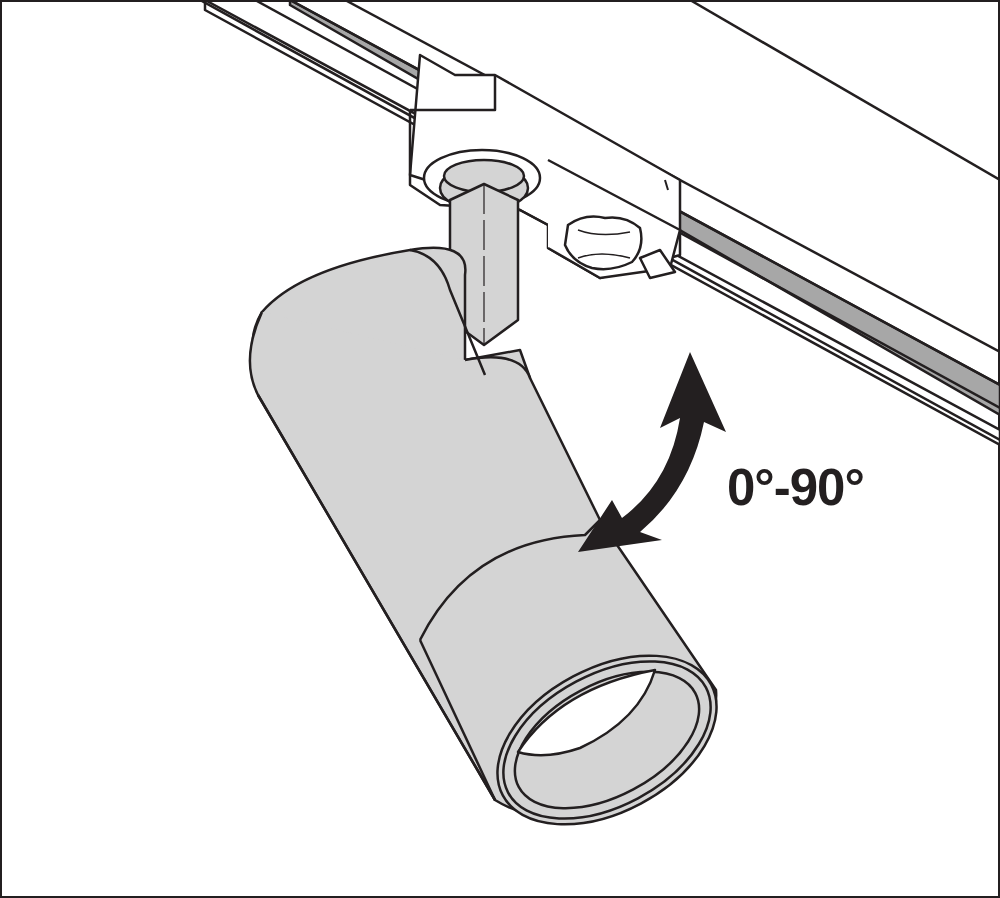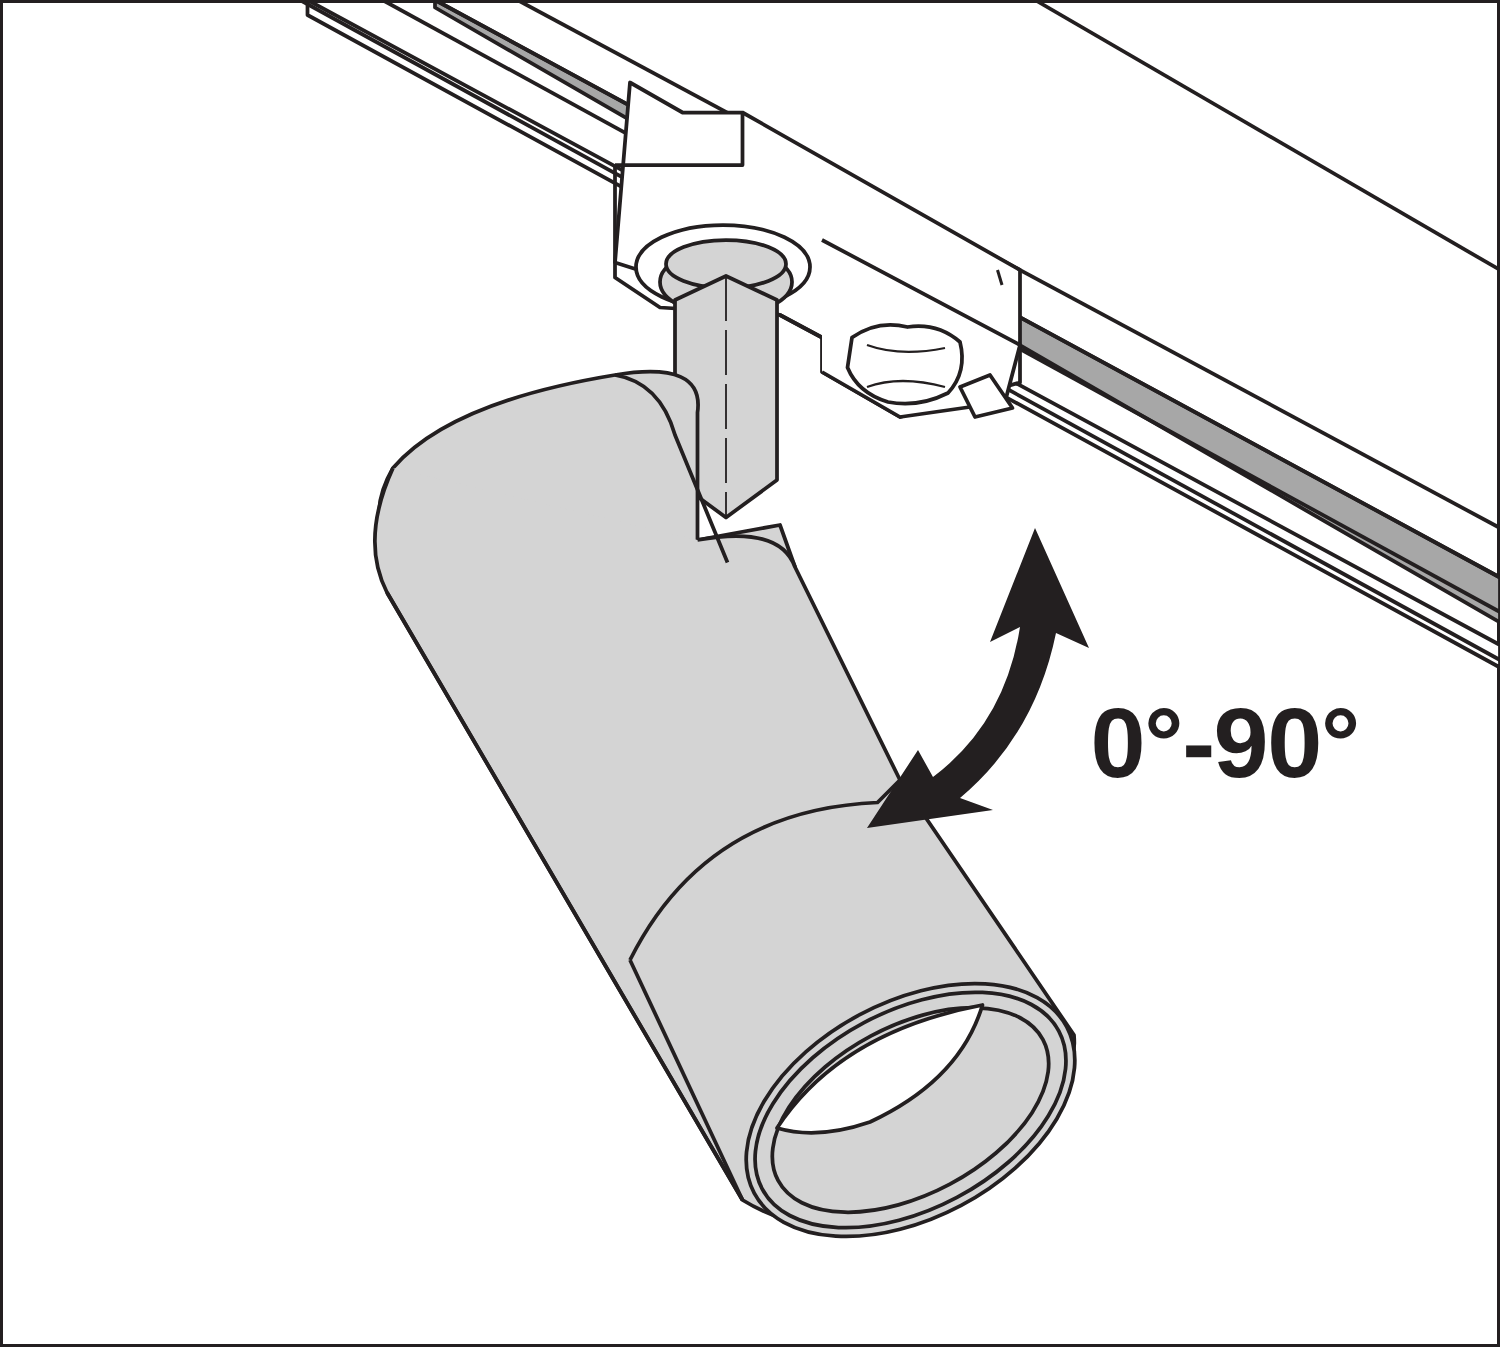--- a/index.html
+++ b/index.html
@@ -1,19 +1,19 @@
 <!DOCTYPE html>
 <html><head>
 <meta charset="utf-8">
 <style>
   html, body { margin: 0; padding: 0; background: #ffffff; }
   body { width: 1000px; height: 898px; position: relative; overflow: hidden; }
   .frame { position: absolute; left: 0; top: 0; width: 1000px; height: 898px; box-sizing: border-box; border: 2px solid #231f20; }
   svg.art { position: absolute; left: 0; top: 0; }
-  .label { position: absolute; left: 727px; top: 462px; font-family: "Liberation Sans", sans-serif; font-weight: bold; font-size: 66px; color: #231f20; letter-spacing: -1px; line-height: 1; }
+  .label { position: absolute; left: 727px; top: 462px; font-family: "Liberation Sans", sans-serif; font-weight: bold; font-size: 51px; color: #231f20; letter-spacing: -1px; line-height: 1; }
 </style>
 </head>
 <body>
 
 <div class="frame"></div>
 
 <svg class="art" width="1000" height="898" viewBox="0 0 1000 898">
   <g stroke="#231f20" stroke-width="2.5" fill="none" stroke-linejoin="round">
 
     <g>

